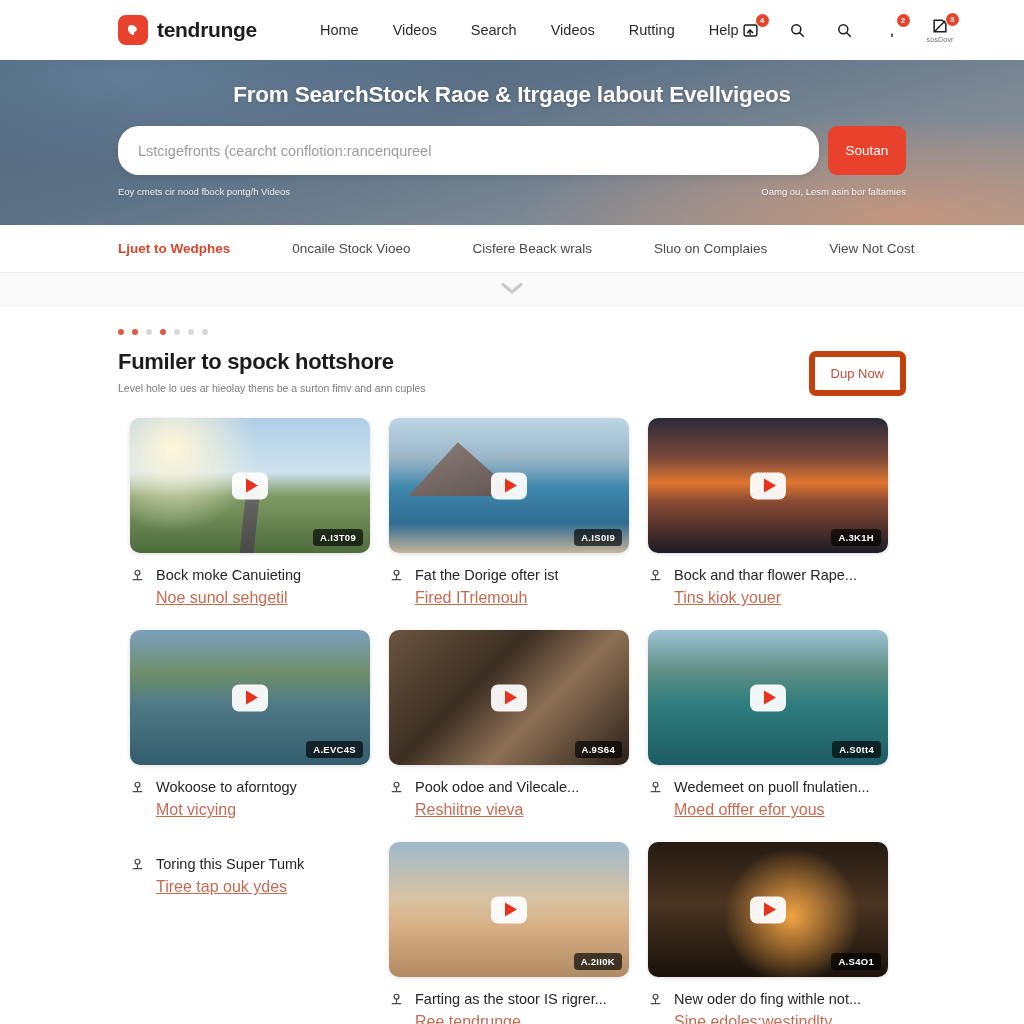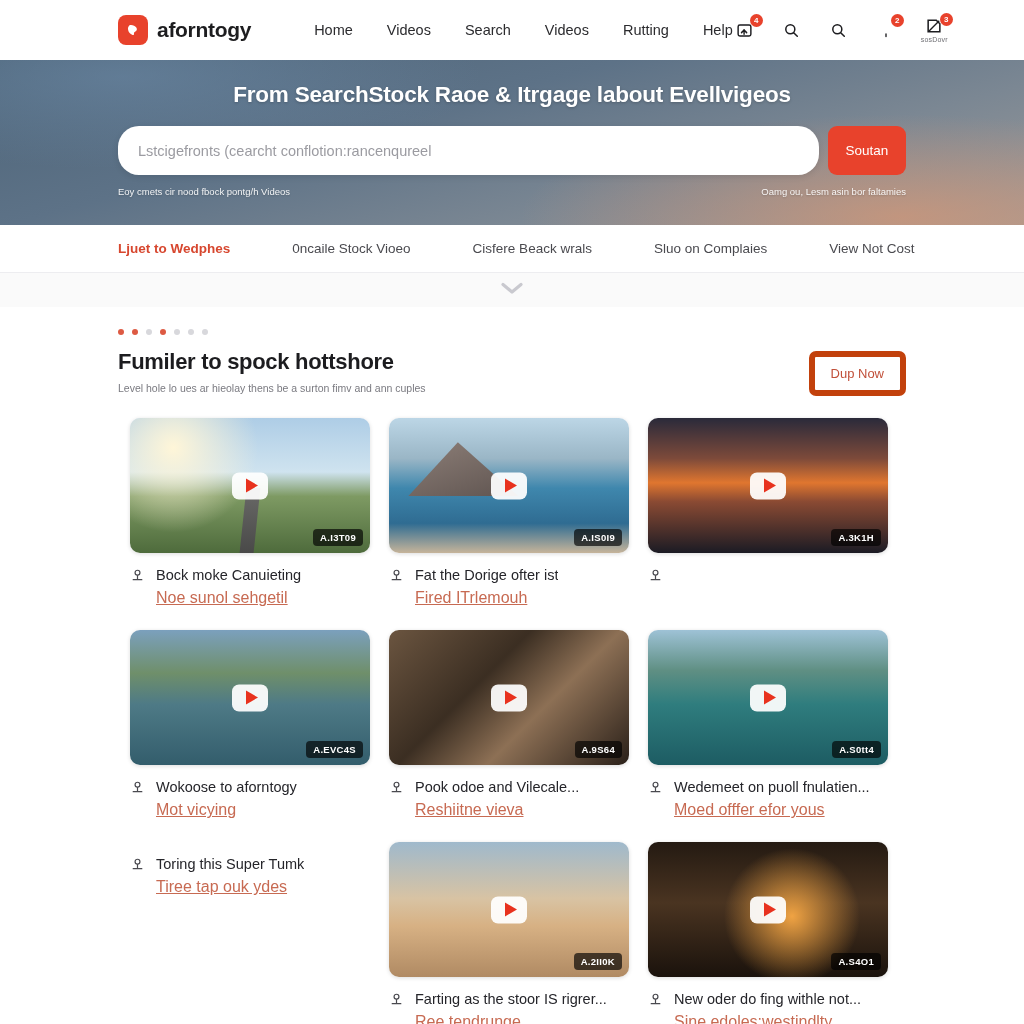--- a/index.html
+++ b/index.html
@@ -192,21 +192,21 @@
 
 <div class="page">
 
   <div class="header">
     <div class="brand">
       <span class="brand-mark">
         <svg width="16" height="16" viewBox="0 0 16 16">
             <path d="M4.5 3.2c2.6-.6 5.4.4 6.8 2.3 1.1 1.5.6 3.1-.9 3.9-1.2.6-1.6 1.4-1.4 2.6.1.8-.6 1.3-1.4 1-2.6-.9-4.3-3-4.6-5.7-.2-1.5.3-3 1.5-4.1z" fill="#ffffff"></path>
           </svg>
       </span>
-      <span class="brand-name">aforntogy</span>
+      <span class="brand-name">tendrunge</span>
     </div>
 
     <div class="nav">
       <span class="nav-link">Home</span>
       <span class="nav-link">Videos</span>
       <span class="nav-link">Search</span>
       <span class="nav-link">Videos</span>
       <span class="nav-link">Rutting</span>
       <span class="nav-link">Help</span>
     </div>
@@ -359,20 +359,24 @@
           <span class="dur">A.3K1H</span>
         </div>
         <div class="meta">
           <span class="chan">
             <svg width="15" height="15" viewBox="0 0 16 16" fill="none" stroke="#4a4a50" stroke-width="1.3">
               <circle cx="8" cy="5" r="2.6"></circle>
                 <path d="M3.4 12.4h9.2" stroke-linecap="round"></path>
                 <path d="M8 7.6v4.8"></path>
             </svg>
           </span>
+          <span class="txt">
+            <div class="c-title">Bock and thar flower Rape...</div>
+            <div class="c-sub">Tins kiok youer</div>
+          </span>
         </div>
       </div>
 
       <div class="card">
         <div class="thumb">
           <div class="bg t4"></div>
           <span class="play">
               <i></i>
             </span>
           <span class="dur">A.EVC4S</span>

